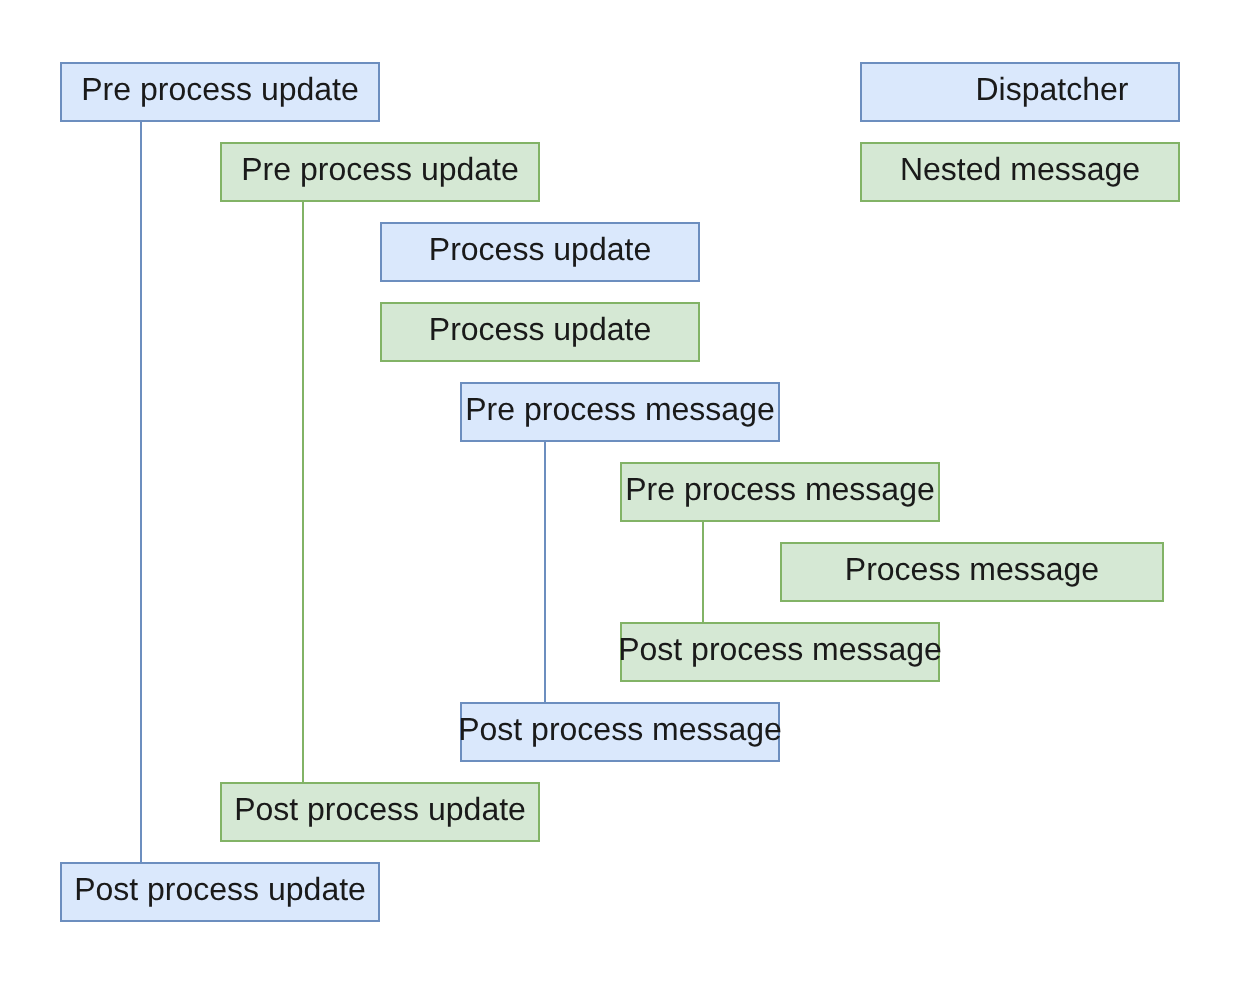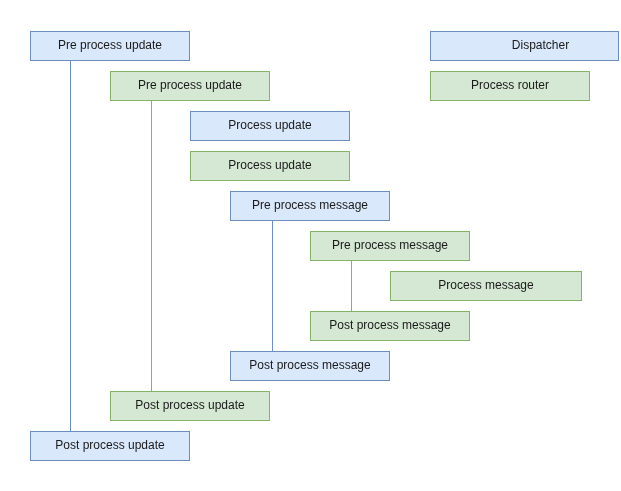--- a/index.html
+++ b/index.html
@@ -16,21 +16,21 @@
     height: 491px;
     background: #ffffff;
     overflow: hidden;
   }
   .node {
     position: absolute;
     box-sizing: border-box;
     display: flex;
     align-items: center;
     justify-content: center;
-    font-size: 12px;
+    font-size: 16px;
     line-height: 1.1;
     color: #1a1a1a;
     text-align: center;
     border-width: 1px;
     border-style: solid;
     white-space: nowrap;
     z-index: 2;
   }
   .node.blue {
     background: #dae8fc;
@@ -89,21 +89,21 @@
         <span>Post process message</span>
       </div>
       <div class="node green" style="left: 110px; top: 391px; width: 160px; height: 30px;">
         <span>Post process update</span>
       </div>
       <div class="node blue" style="left: 30px; top: 431px; width: 160px; height: 30px;">
         <span>Post process update</span>
       </div>
     </div>
   <div id="legend-layer" class="legend-group">
-      <div class="node blue" style="left: 430px; top: 31px; width: 189px; height: 30px; padding-left: 32px;">
+      <div class="node blue" style="left: 430px; top: 31px; width: 160px; height: 30px; padding-left: 32px;">
         <span>Dispatcher</span>
       </div>
       <div class="node green" style="left: 430px; top: 71px; width: 160px; height: 30px;">
-        <span>Process router</span>
+        <span>Nested message</span>
       </div>
     </div>
 
 </div>
 
 </body></html>

